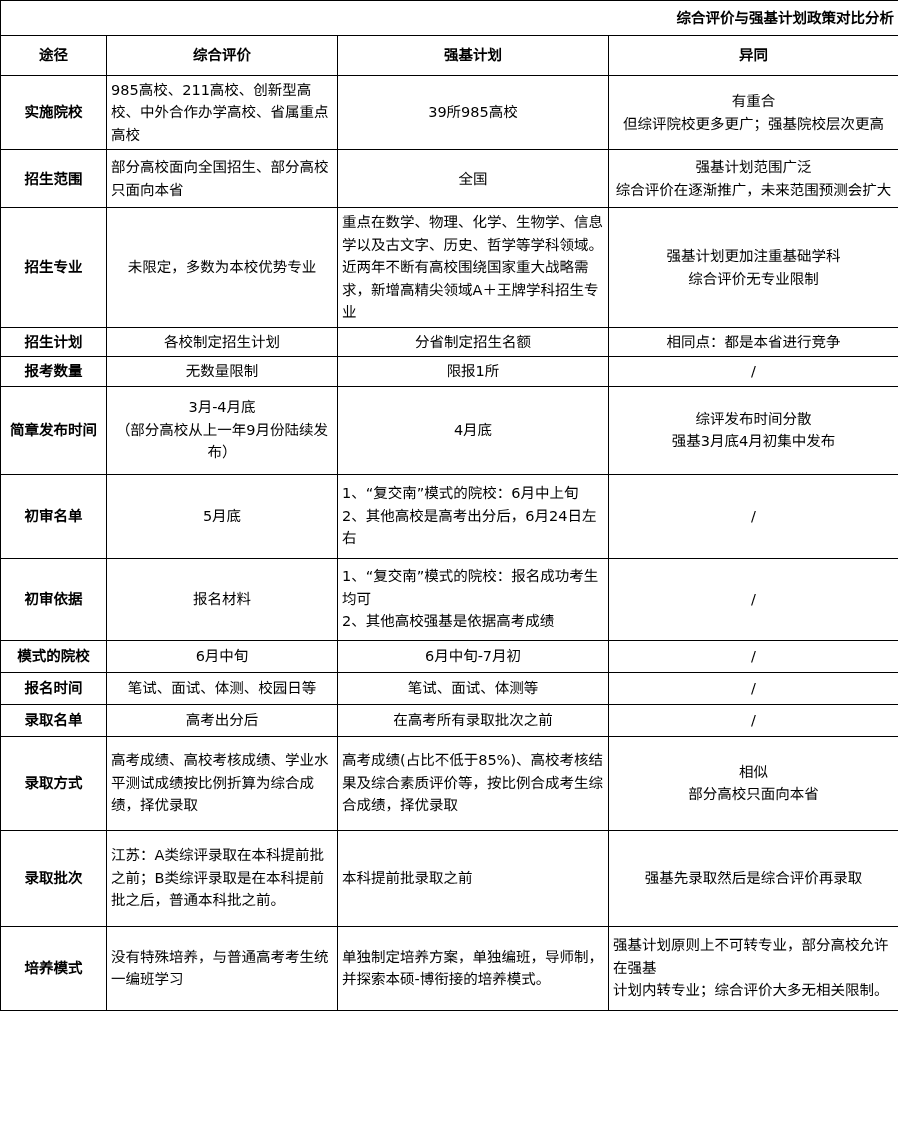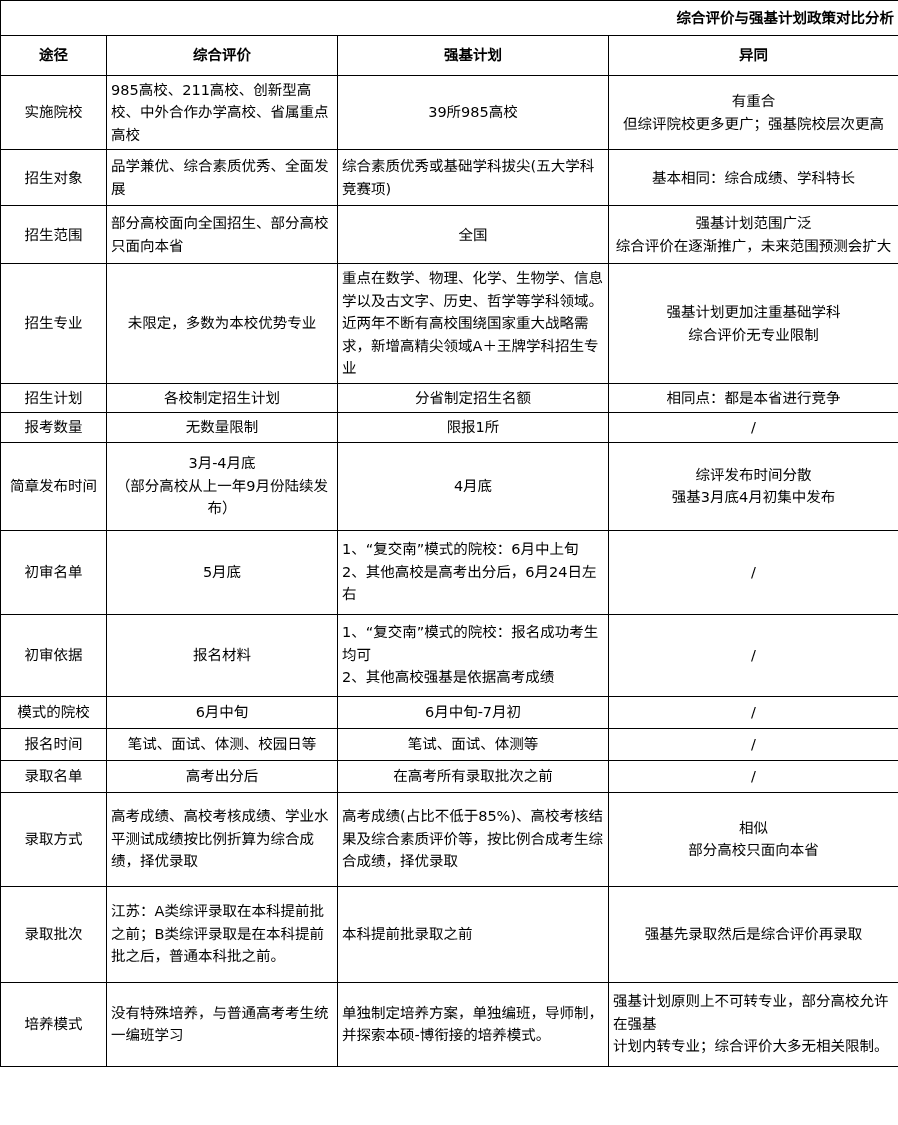--- a/index.html
+++ b/index.html
@@ -57,21 +57,21 @@
   .hdr td {
     text-align: center;
     font-weight: bold;
     font-size: 15px;
     height: 33px;
   }
 
   
   .rowlab {
     text-align: center;
-    font-weight: normal;
+    font-weight: bold;
     font-size: 14.5px;
   }
 
   
   .ctr  { text-align: center; }
   .lft  { text-align: left; margin-top: 10px; }
 
   
   .h-impl   { height: 62px; }
   .h-obj    { height: 56px; }
@@ -115,26 +115,20 @@
       </tr>
 
       <tr class="h-impl">
         <td class="rowlab">实施院校</td>
         <td class="lft multiline">985高校、211高校、创新型高校、中外合作办学高校、省属重点高校</td>
         <td class="ctr multiline">39所985高校</td>
         <td class="ctr multiline">有重合
 但综评院校更多更广；强基院校层次更高</td>
       </tr>
 
-      <tr class="h-obj">
-        <td class="rowlab">招生对象</td>
-        <td class="lft multiline">品学兼优、综合素质优秀、全面发展</td>
-        <td class="lft multiline">综合素质优秀或基础学科拔尖(五大学科竞赛项)</td>
-        <td class="ctr multiline">基本相同：综合成绩、学科特长</td>
-      </tr>
 
       <tr class="h-scope">
         <td class="rowlab">招生范围</td>
         <td class="lft multiline">部分高校面向全国招生、部分高校只面向本省</td>
         <td class="ctr multiline">全国</td>
         <td class="ctr multiline">强基计划范围广泛
 综合评价在逐渐推广，未来范围预测会扩大</td>
       </tr>
 
       <tr class="h-major">

